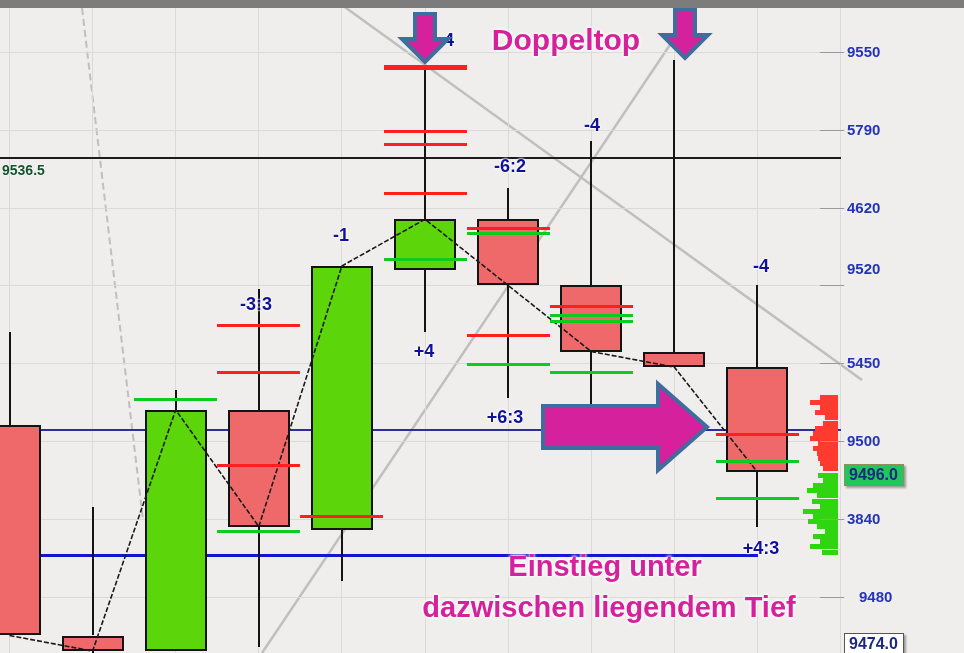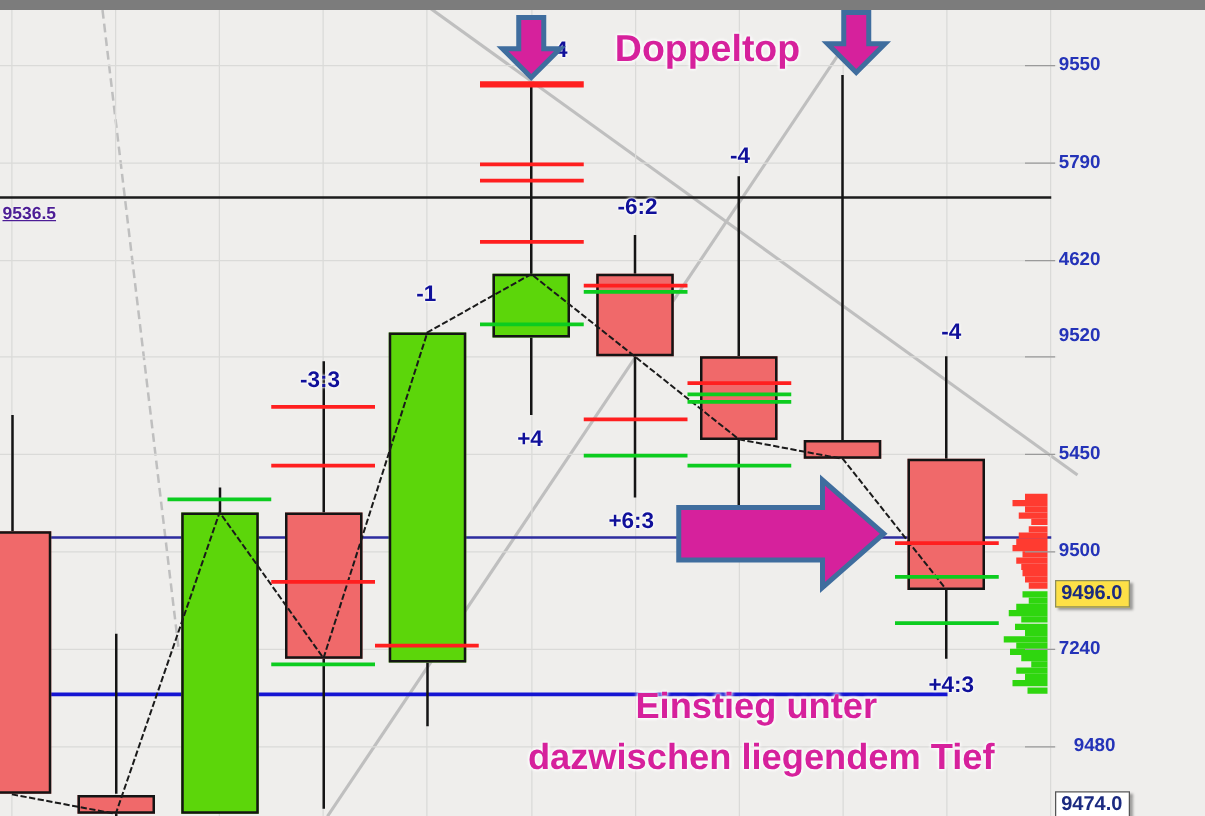--- a/index.html
+++ b/index.html
@@ -14,22 +14,22 @@
   .sigline{position:absolute;height:3px;}
   .histbar{position:absolute;}
   .axis-tick-label{position:absolute;color:#2433b8;font-weight:bold;font-size:15px;}
   .axis-tick-line{position:absolute;height:1px;background:#9a9a9a;}
   .pattern-label{position:absolute;transform:translate(-50%,-50%);color:#10109a;font-weight:bold;
        font-size:18px;text-shadow:0 0 2px #fff,0 0 2px #fff,0 0 3px #fff;white-space:nowrap;}
   .magenta-text{position:absolute;transform:translate(-50%,-50%);color:#d6219c;font-weight:bold;
        text-shadow:0 0 3px #fff,0 0 3px #fff,0 0 4px #fff;white-space:nowrap;}
   .price-marker{position:absolute;font-weight:bold;font-size:16px;color:#1b2a80;
        padding:1px 5px 1px 4px;border:1px solid #777;box-shadow:2px 2px 2px rgba(0,0,0,0.35);}
-  .left-price-label{position:absolute;color:#4c1d95;font-size:14px;font-weight:bold;
-       text-shadow:0 0 2px #fff;text-decoration:underline;}
+  .left-price-label{position:absolute;color:#14532d;font-size:14px;font-weight:bold;
+       text-shadow:0 0 2px #fff;}
   svg{position:absolute;left:0;top:0;}
 </style>
 </head>
 <body>
 
 <div id="app">
   <svg id="layer-trend" width="964" height="653">
       <line x1="82" y1="8" x2="143" y2="520" stroke="#bfbfbf" stroke-width="2" stroke-dasharray="7 4"></line>
       <line x1="262" y1="653" x2="700" y2="0" stroke="#bfbfbf" stroke-width="2.5"></line>
       <line x1="335" y1="0" x2="862" y2="380" stroke="#bfbfbf" stroke-width="2.5"></line>
@@ -155,24 +155,24 @@
       <div class="axis-tick-label" style="left: 847px; top: 121px;">5790</div>
       <div class="axis-tick-line" style="left: 820px; width: 24px; top: 208px;"></div>
       <div class="axis-tick-label" style="left: 847px; top: 199px;">4620</div>
       <div class="axis-tick-line" style="left: 820px; width: 24px; top: 285px;"></div>
       <div class="axis-tick-label" style="left: 847px; top: 260px;">9520</div>
       <div class="axis-tick-line" style="left: 820px; width: 24px; top: 363px;"></div>
       <div class="axis-tick-label" style="left: 847px; top: 354px;">5450</div>
       <div class="axis-tick-line" style="left: 820px; width: 24px; top: 441px;"></div>
       <div class="axis-tick-label" style="left: 847px; top: 432px;">9500</div>
       <div class="axis-tick-line" style="left: 820px; width: 24px; top: 519px;"></div>
-      <div class="axis-tick-label" style="left: 847px; top: 510px;">7240</div>
+      <div class="axis-tick-label" style="left: 847px; top: 510px;">3840</div>
       <div class="axis-tick-line" style="left: 820px; width: 24px; top: 597px;"></div>
       <div class="axis-tick-label" style="left: 847px; top: 588px; margin-left: 12px;">9480</div>
-      <div class="price-marker" style="left: 844px; top: 464px; background: #fde047; border-color: rgb(142, 142, 90);">9496.0</div>
+      <div class="price-marker" style="left: 844px; top: 464px; background: #22c55e; border-color: rgb(142, 142, 90);">9496.0</div>
       <div class="price-marker" style="left: 844px; top: 633px; background: rgb(255, 255, 255); border-color: rgb(85, 85, 85);">9474.0</div>
     </div>
   <div id="layer-labels">
       <div class="pattern-label" style="left: 256px; top: 268px; margin-top: 36px;">-3:3</div>
       <div class="pattern-label" style="left: 341px; top: 235px;">-1</div>
       <div class="pattern-label" style="left: 424px; top: 351px;">+4</div>
       <div class="pattern-label" style="left: 446px; top: 40px;">-4</div>
       <div class="pattern-label" style="left: 510px; top: 166px;">-6:2</div>
       <div class="pattern-label" style="left: 592px; top: 125px;">-4</div>
       <div class="pattern-label" style="left: 761px; top: 266px;">-4</div>

